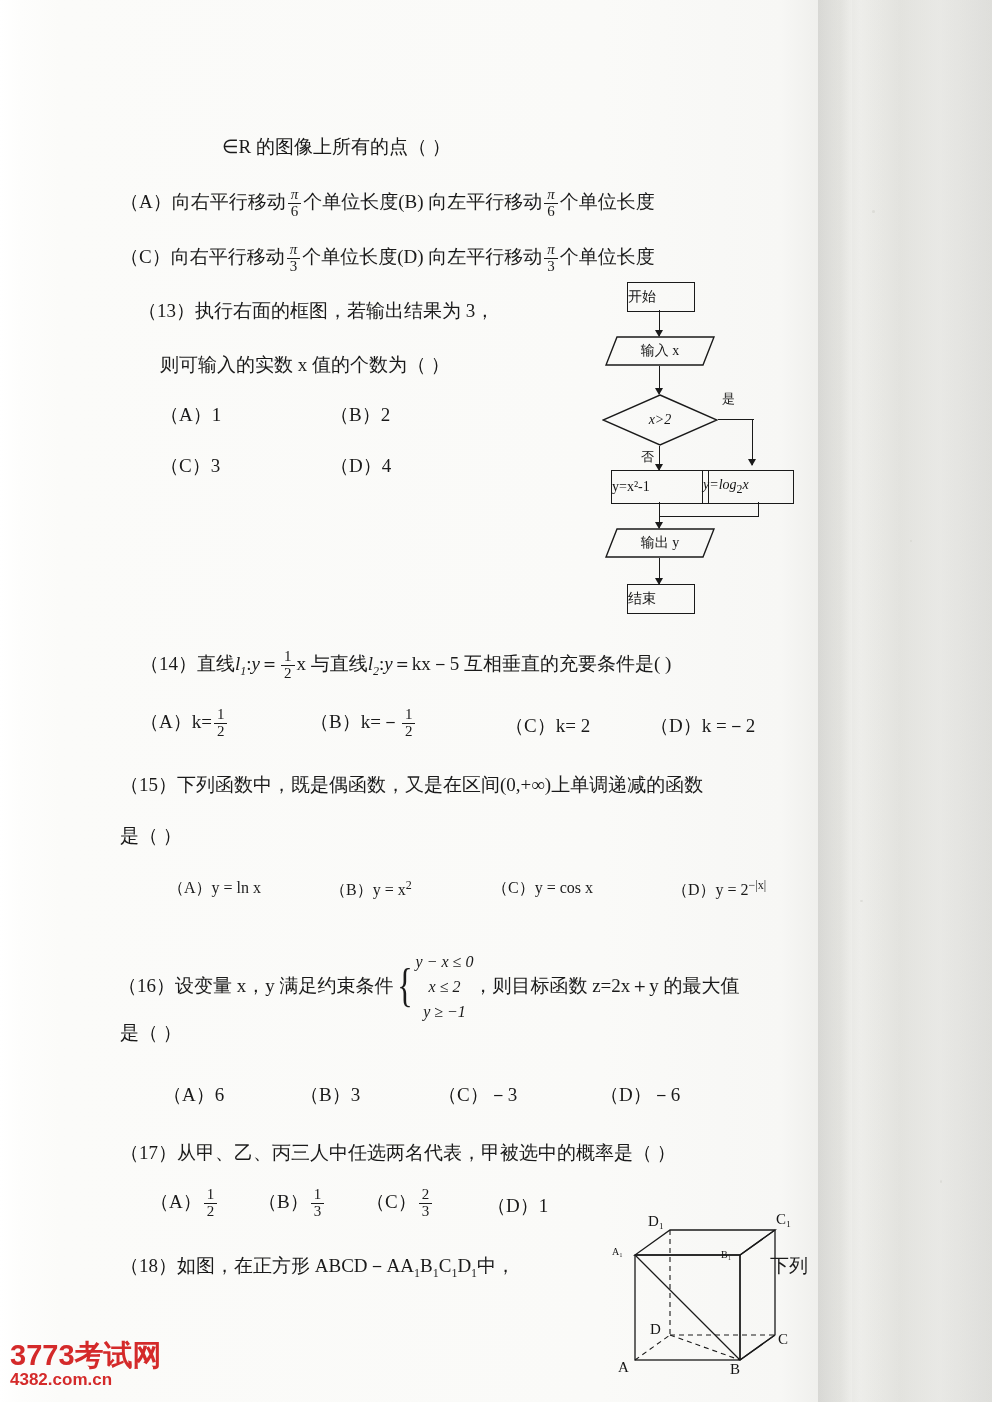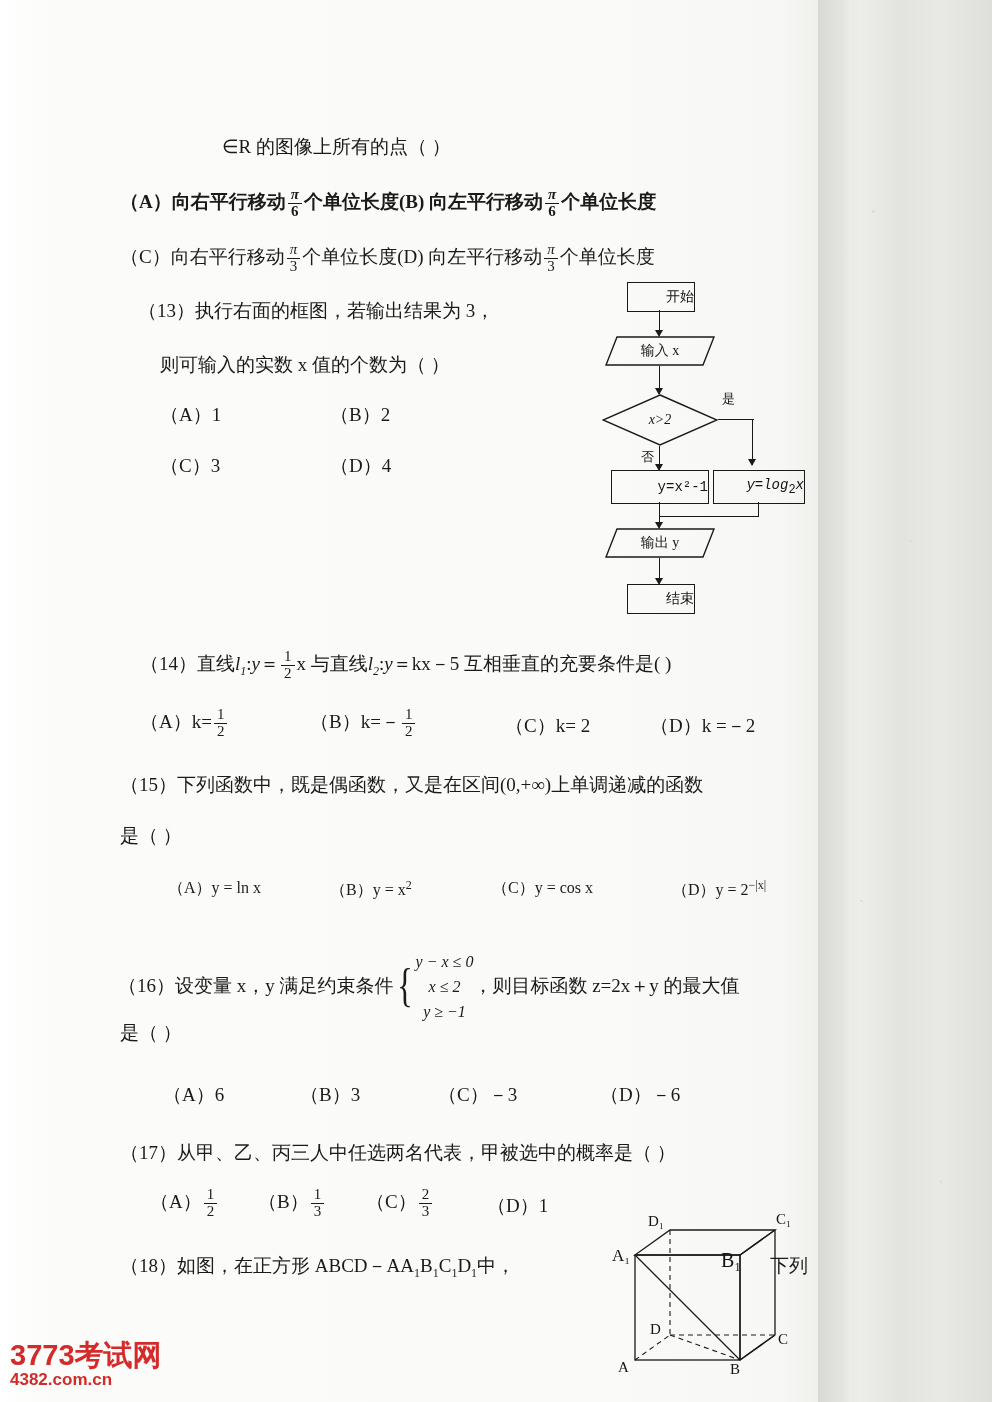--- a/index.html
+++ b/index.html
@@ -39,22 +39,22 @@
   .frac .num{display:block;padding:0 3px;}
   .frac .den{display:block;border-top:1.3px solid #1a1a1a;padding:0 3px;}
   .small{font-size:16px;}
   .sup{font-size:12px;vertical-align:super;}
   .sub{font-size:12px;vertical-align:sub;}
 
   
   .flow{position:absolute;left:585px;top:282px;width:235px;height:345px;}
   .fbox{
     position:absolute;border:1.4px solid #1a1a1a;background:transparent;
-    display:flex;align-items:center;justify-content:flex-end;
-    font-size:14px;font-family:Liberation Mono, monospace;color:#141414;
+    display:flex;align-items:center;justify-content:flex-start;
+    font-size:14px;font-family:Liberation Serif, serif;color:#141414;
   }
   .fpara{
     position:absolute;font-size:14px;color:#141414;
     display:flex;align-items:center;justify-content:center;
   }
   .fpara .shape{position:absolute;inset:0;}
   .fdia{position:absolute;font-size:14px;color:#141414;display:flex;align-items:center;justify-content:center;}
   .flabel{position:absolute;font-size:13px;color:#141414;}
   .fline{position:absolute;background:#1a1a1a;}
   .arrowdown{
@@ -90,21 +90,21 @@
 <div class="page">
   <div class="shadowband"></div>
   <div class="shadowband2"></div>
 
   <div class="content">
 
     <div class="line" style="left:222px;top:134px;">
       <span>∈R 的图像上所有的点（        ）</span>
     </div>
 
-    <div class="line" style="left:120px;top:188px;font-weight:bold;">
+    <div class="line" style="left:120px;top:188px;">
       <span>（A）向右平行移动</span><span class="frac"><span class="num ital">π</span><span class="den">6</span></span><span>个单位长度(B) 向左平行移动</span><span class="frac"><span class="num ital">π</span><span class="den">6</span></span><span>个单位长度</span>
     </div>
 
     <div class="line" style="left:120px;top:243px;">
       <span>（C）向右平行移动</span><span class="frac"><span class="num ital">π</span><span class="den">3</span></span><span>个单位长度(D) 向左平行移动</span><span class="frac"><span class="num ital">π</span><span class="den">3</span></span><span>个单位长度</span>
     </div>
 
     <div class="line" style="left:138px;top:298px;">（13）执行右面的框图，若输出结果为 3，</div>
     <div class="line" style="left:160px;top:352px;">则可输入的实数 x 值的个数为（      ）</div>
     <div class="line" style="left:160px;top:402px;">（A）1</div>
@@ -203,21 +203,21 @@
     <div class="fline" style="left:167px;top:137px;width:1.4px;height:46px;"></div>
     <div class="arrowdown" style="left:163px;top:177px;"></div>
 
     <div class="fline" style="left:74px;top:164px;width:1.4px;height:24px;"></div>
     <div class="arrowdown" style="left:70px;top:182px;"></div>
 
     <div class="fbox" style="left:26px;top:188px;width:96px;height:32px;">
       <span>y=x²-1</span>
     </div>
 
-    <div class="fbox" style="left:128px;top:188px;width:90px;height:32px;">
+    <div class="fbox" style="left:117px;top:188px;width:90px;height:32px;">
       <span><span class="ital">y=log</span><span class="sub">2</span><span class="ital">x</span></span>
     </div>
 
     <div class="fline" style="left:74px;top:220px;width:1.4px;height:26px;"></div>
     <div class="fline" style="left:173px;top:220px;width:1.4px;height:14px;"></div>
     <div class="fline" style="left:74px;top:234px;width:100px;height:1.4px;"></div>
     <div class="arrowdown" style="left:70px;top:240px;"></div>
 
     <div class="fpara" style="left:20px;top:246px;width:110px;height:30px;">
       <svg class="shape" viewBox="0 0 110 30" preserveAspectRatio="none">
@@ -248,22 +248,22 @@
       <line x1="80" y1="110" x2="185" y2="110" stroke="#1a1a1a" stroke-width="1.1" stroke-dasharray="5,4"></line>
       <line x1="45" y1="135" x2="80" y2="110" stroke="#1a1a1a" stroke-width="1.1" stroke-dasharray="5,4"></line>
 
       <line x1="45" y1="30" x2="150" y2="135" stroke="#1a1a1a" stroke-width="1.3"></line>
       <line x1="150" y1="135" x2="185" y2="110" stroke="#1a1a1a" stroke-width="1.3"></line>
       <line x1="80" y1="110" x2="150" y2="135" stroke="#1a1a1a" stroke-width="1.1" stroke-dasharray="5,4"></line>
       <line x1="150" y1="30" x2="150" y2="135" stroke="#1a1a1a" stroke-width="1.3"></line>
     </svg>
     <div class="flabel" style="left:58px;top:-12px;font-size:15px;">D₁</div>
     <div class="flabel" style="left:186px;top:-14px;font-size:15px;">C₁</div>
-    <div class="flabel" style="left:22px;top:21px;font-size:17px;">A₁</div>
-    <div class="flabel" style="left:131px;top:24px;font-size:20px;">B₁</div>
+    <div class="flabel" style="left:22px;top:21px;font-size:10px;">A₁</div>
+    <div class="flabel" style="left:131px;top:24px;font-size:10px;">B₁</div>
     <div class="flabel" style="left:60px;top:96px;font-size:15px;">D</div>
     <div class="flabel" style="left:188px;top:106px;font-size:15px;">C</div>
     <div class="flabel" style="left:28px;top:134px;font-size:15px;">A</div>
     <div class="flabel" style="left:140px;top:136px;font-size:15px;">B</div>
   </div>
 
   <div class="wm">
     <span class="big">3773考试网</span>
     <span class="small2">4382.com.cn</span>
   </div>

